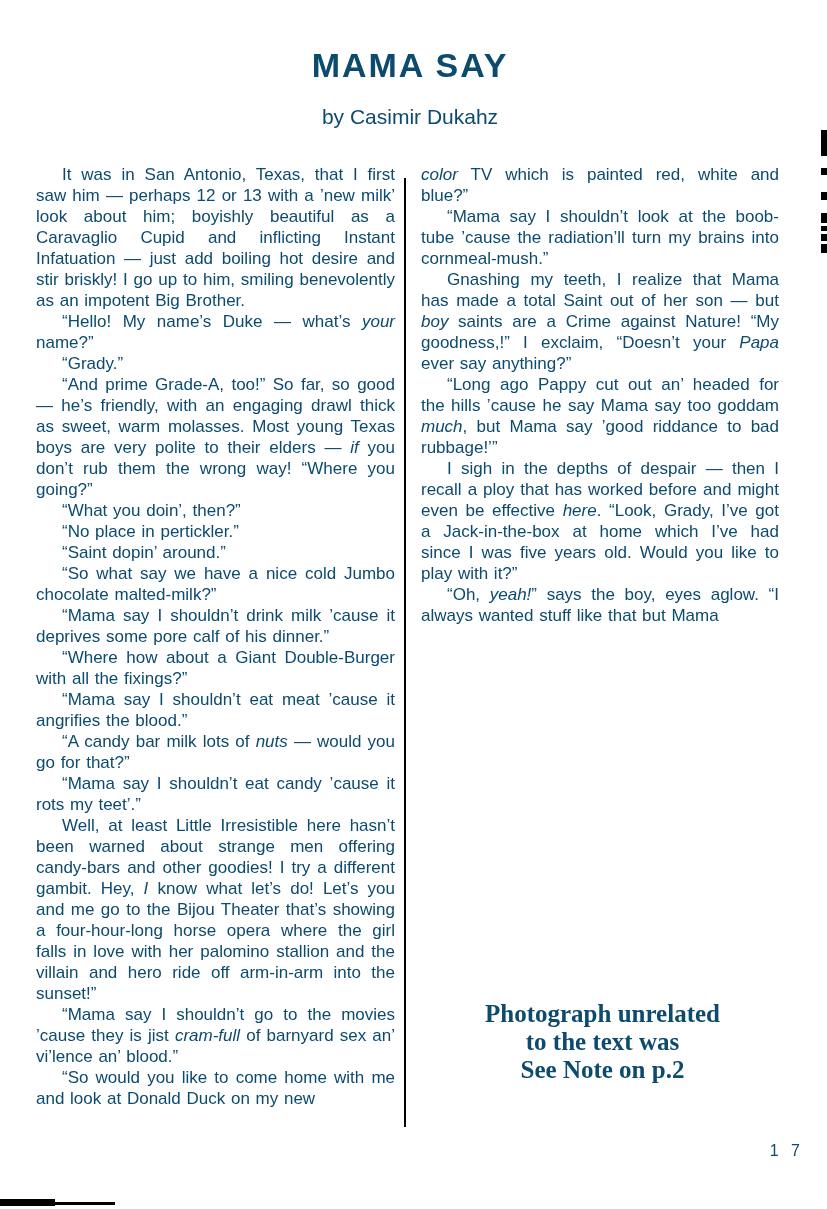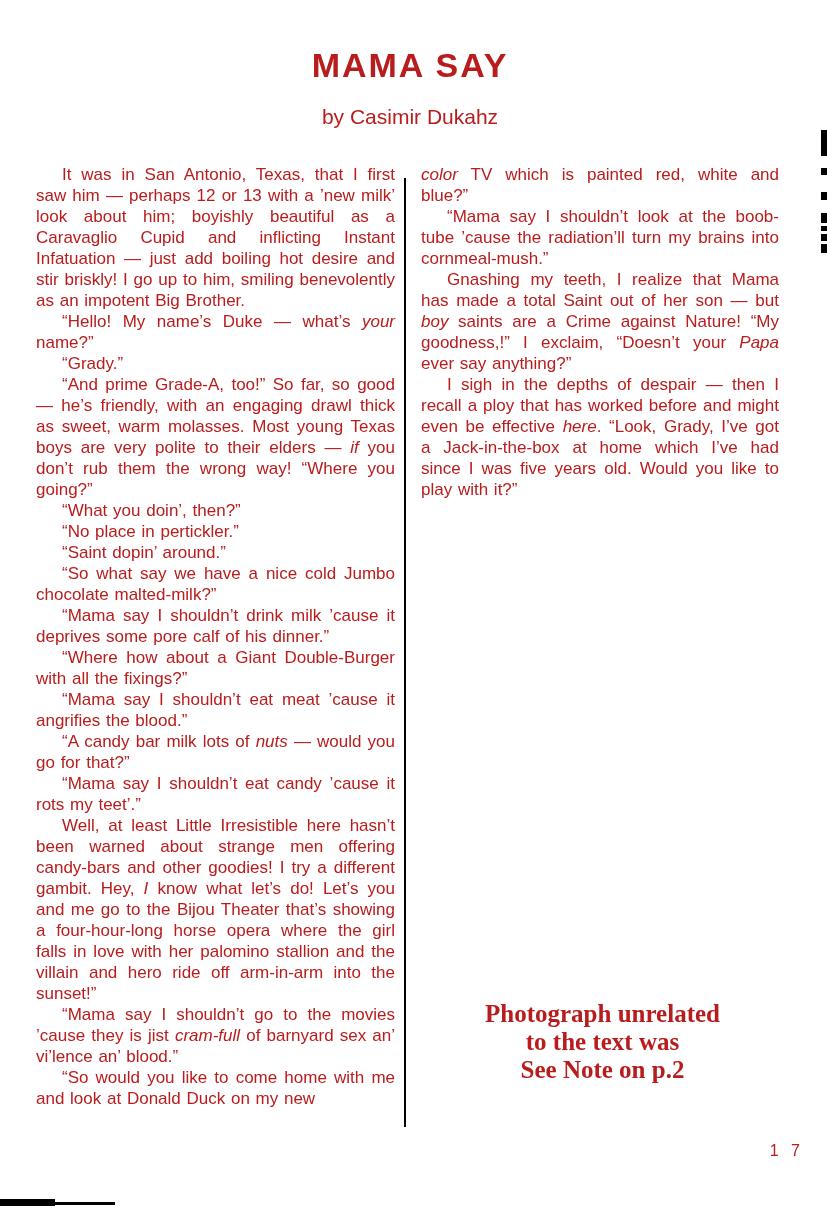--- a/index.html
+++ b/index.html
@@ -1,21 +1,21 @@
 <!DOCTYPE html>
 <html><head>
 <meta charset="utf-8">
 <style>
   html,body{margin:0;padding:0;background:#e8e8e8;}
   .page{
     position:relative;
     width:827px;height:1209px;
     margin:0 auto;
     background:#ffffff;
-    color:#b91c1c;
+    color:#0c4a6e;
     font-family:"Liberation Sans",sans-serif;
     overflow:hidden;
   }
   .title{
     position:absolute;top:46px;left:0;width:820px;
     margin:0;text-align:center;
     font-size:34px;font-weight:bold;letter-spacing:2px;
   }
   .byline{
     position:absolute;top:105px;left:0;width:820px;
@@ -83,21 +83,23 @@
       <p class="para ind"><span>“Mama say I shouldn’t go to the movies ’cause they is jist </span><em>cram-full</em><span> of barnyard sex an’ vi’lence an’ blood.”</span></p>
       <p class="para ind"><span>“So would you like to come home with me and look at Donald Duck on my new</span></p>
     </div>
 
   <div class="divider"></div>
 
   <div class="col col-right" id="col-right">
       <p class="para"><em>color</em><span> TV which is painted red, white and blue?”</span></p>
       <p class="para ind"><span>“Mama say I shouldn’t look at the boob-tube ’cause the radiation’ll turn my brains into cornmeal-mush.”</span></p>
       <p class="para ind"><span>Gnashing my teeth, I realize that Mama has made a total Saint out of her son — but </span><em>boy</em><span> saints are a Crime against Nature! “My goodness,!” I exclaim, “Doesn’t your </span><em>Papa</em><span> ever say anything?”</span></p>
+      <p class="para ind"><span>“Long ago Pappy cut out an’ headed for the hills ’cause he say Mama say too goddam </span><em>much</em><span>, but Mama say ’good riddance to bad rubbage!’”</span></p>
       <p class="para ind"><span>I sigh in the depths of despair — then I recall a ploy that has worked before and might even be effective </span><em>here</em><span>. “Look, Grady, I’ve got a Jack-in-the-box at home which I’ve had since I was five years old. Would you like to play with it?”</span></p>
+      <p class="para ind"><span>“Oh, </span><em>yeah!</em><span>” says the boy, eyes aglow. “I always wanted stuff like that but Mama</span></p>
     </div>
 
   <div class="notice">
     <div>Photograph unrelated</div>
     <div>to the text was</div>
     <div>See Note on p.2</div>
   </div>
 
   <div class="page-number">1 7</div>
 

